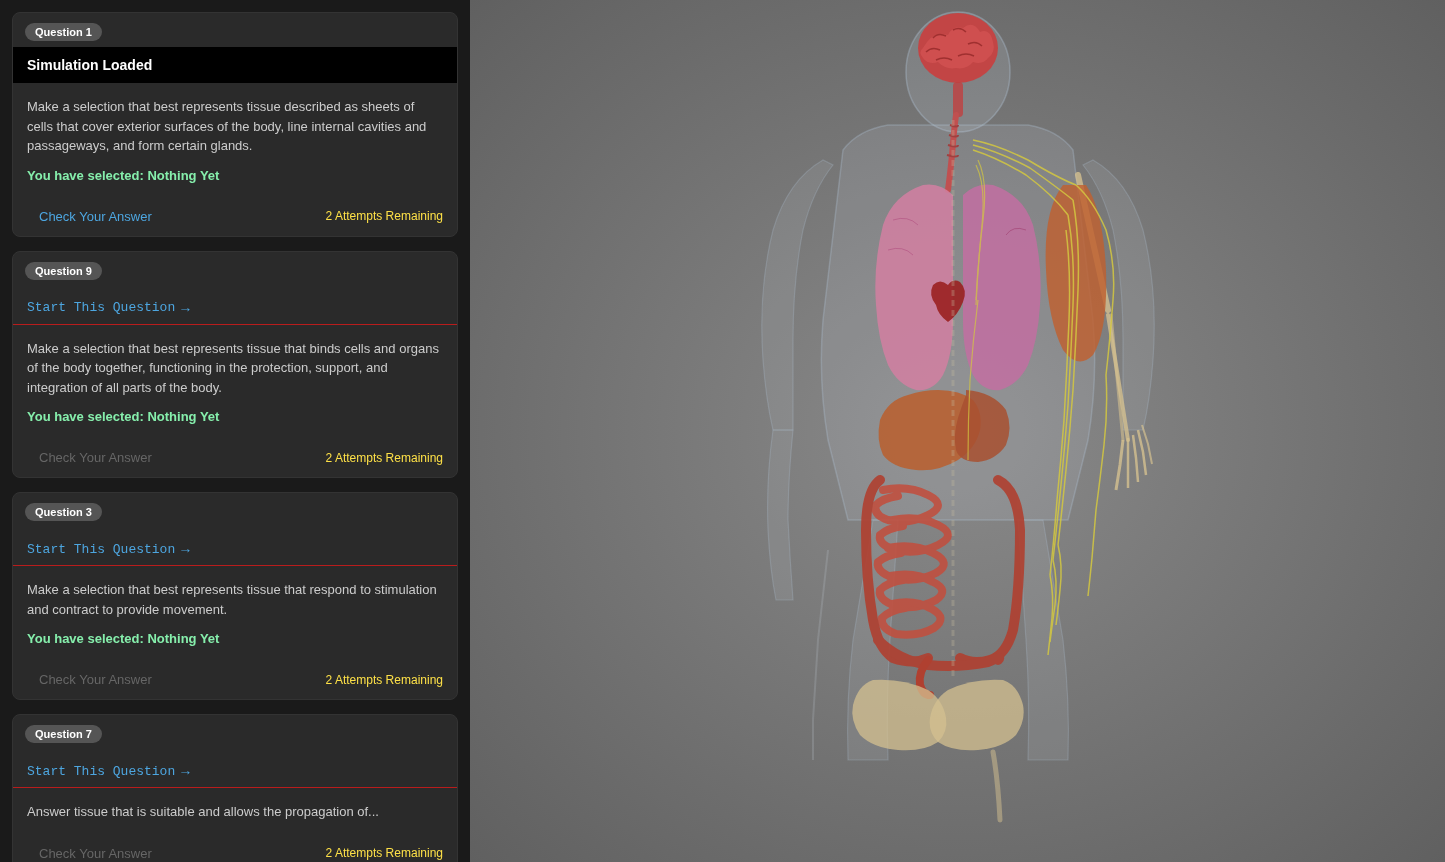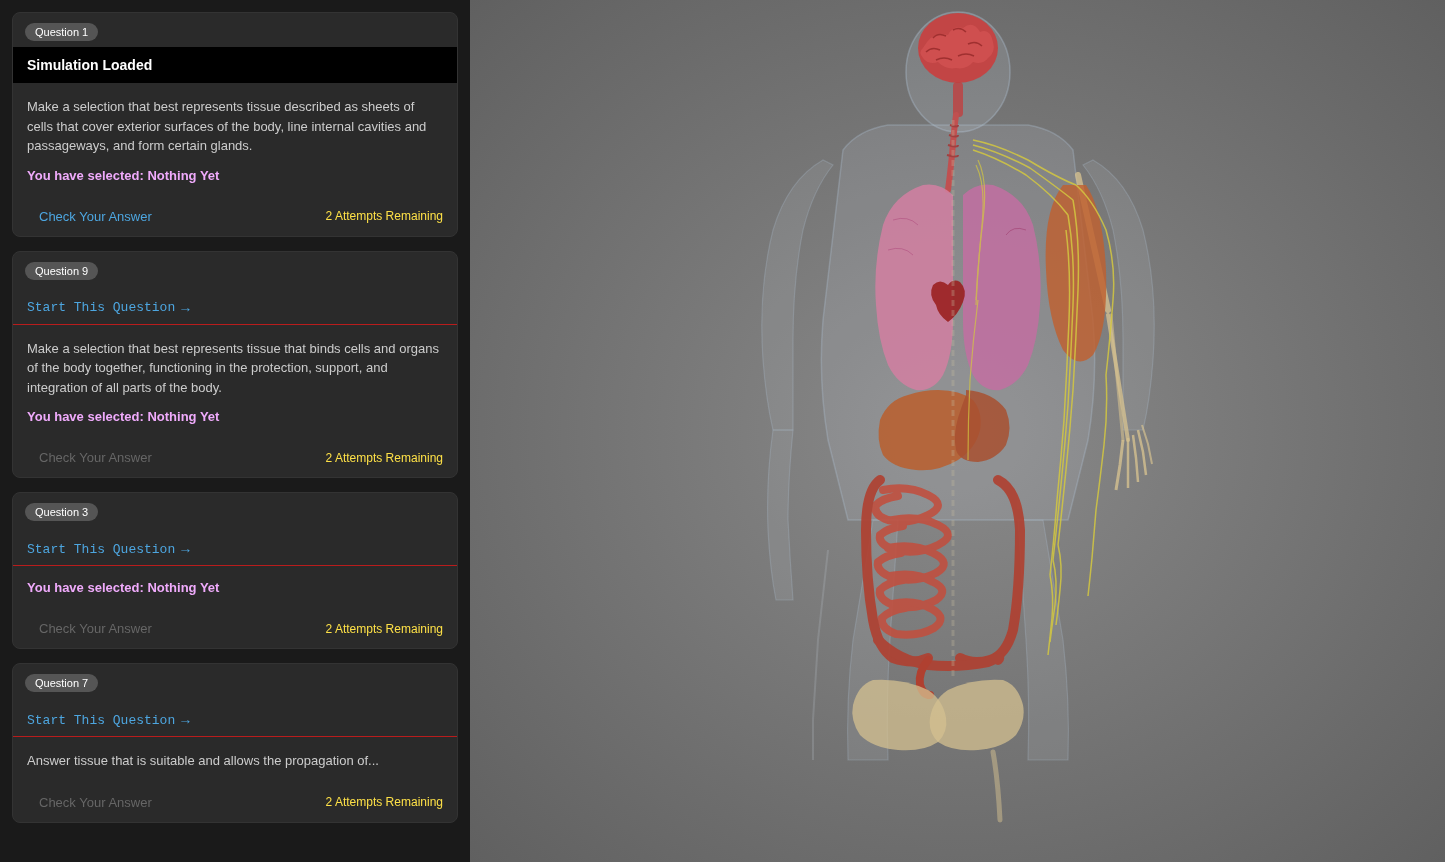--- a/index.html
+++ b/index.html
@@ -40,21 +40,21 @@
       margin-bottom: 14px;
       overflow: hidden;
       border: 1px solid #333;
     }
 
     .question-badge {
       display: inline-block;
       background: #555;
       color: #fff;
       font-size: 11px;
-      font-weight: 400;
+      font-weight: 700;
       padding: 3px 10px;
       border-radius: 12px;
       margin: 10px 12px 0 12px;
     }
 
     
     .card-header-active {
       background: #000000;
       padding: 10px 14px;
       margin-top: 6px;
@@ -89,21 +89,21 @@
     }
 
     .question-text {
       color: #ccc;
       font-size: 13px;
       line-height: 1.5;
       margin-bottom: 12px;
     }
 
     .selected-label {
-      color: #f0abfc;
+      color: #86efac;
       font-size: 13px;
       font-weight: 700;
       margin-bottom: 14px;
     }
 
     .card-footer {
       display: flex;
       align-items: center;
       justify-content: space-between;
       padding: 0 14px 12px 26px;
@@ -173,20 +173,21 @@
       </div><div class="card-body">
         <p class="question-text">Make a selection that best represents tissue that binds cells and organs of the body together, functioning in the protection, support, and integration of all parts of the body.</p>
         <p class="selected-label">You have selected: Nothing Yet</p>
       </div><div class="card-footer">
         <span class="check-answer-disabled">Check Your Answer</span>
         <span class="attempts-label">2 Attempts Remaining</span>
       </div></div>
     <div class="question-card"><span class="question-badge">Question 3</span><div class="card-header-inactive">
         <a class="start-question-link">Start This Question <span class="arrow-icon">→</span></a>
       </div><div class="card-body">
+        <p class="question-text">Make a selection that best represents tissue that respond to stimulation and contract to provide movement.</p>
         <p class="selected-label">You have selected: Nothing Yet</p>
       </div><div class="card-footer">
         <span class="check-answer-disabled">Check Your Answer</span>
         <span class="attempts-label">2 Attempts Remaining</span>
       </div></div>
     <div class="question-card"><span class="question-badge">Question 7</span><div class="card-header-inactive">
         <a class="start-question-link">Start This Question <span class="arrow-icon">→</span></a>
       </div><div class="card-body">
         <p class="question-text">Answer tissue that is suitable and allows the propagation of...</p>
       </div><div class="card-footer">

